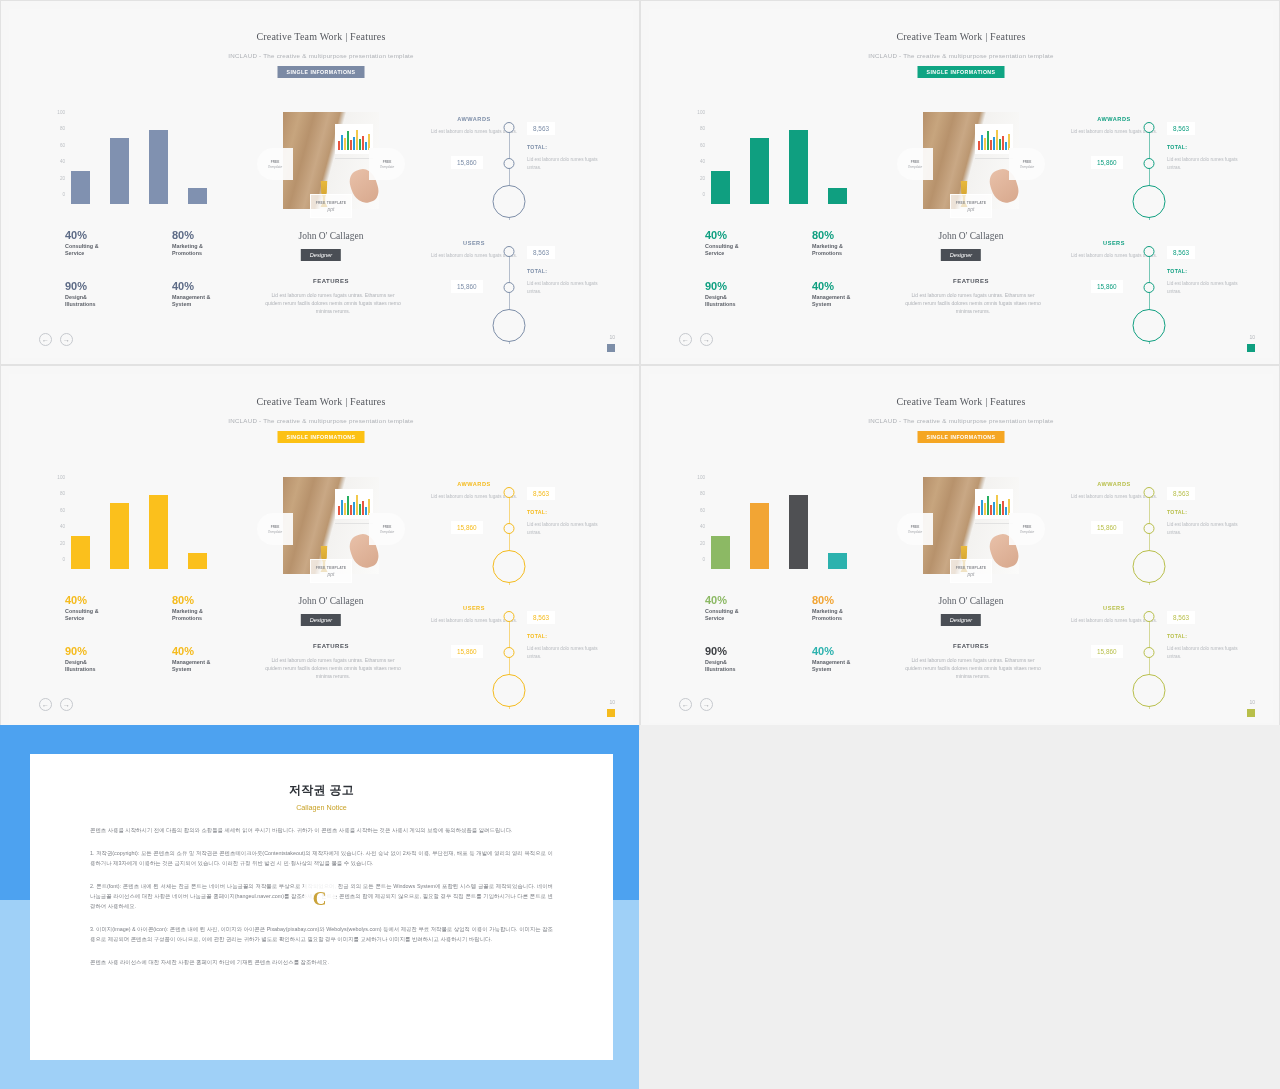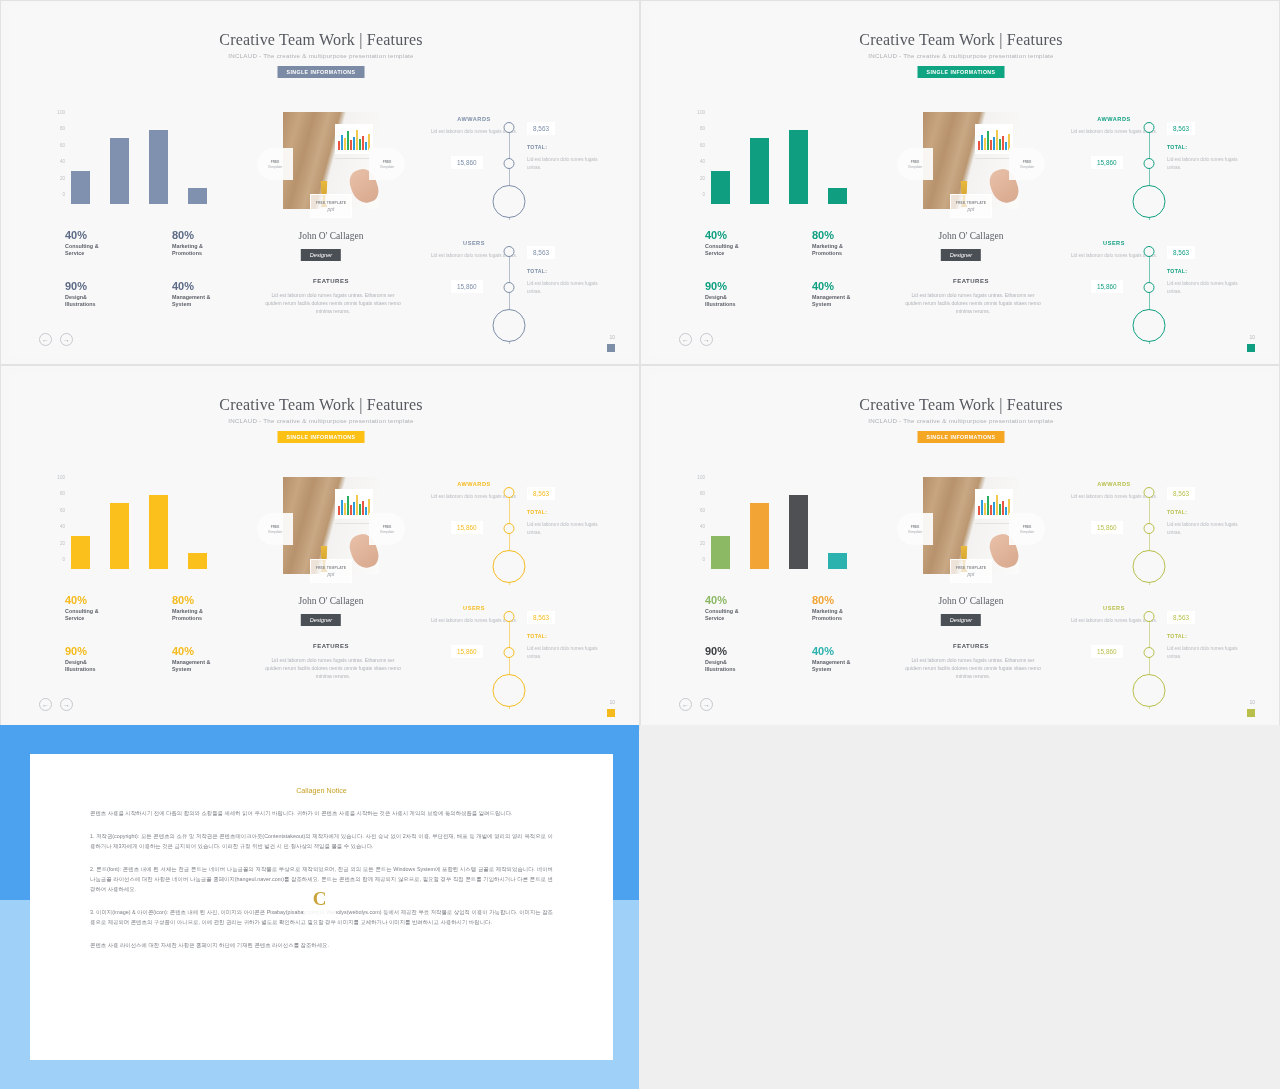--- a/index.html
+++ b/index.html
@@ -32,21 +32,21 @@
     left: 8px; top: 8px;
     width: 624px; height: 349px;
     background: #f8f8f8;
   }
 
   
   .deck-title {
     position: absolute; left: 0; top: 22px; width: 100%;
     text-align: center;
     font-family: "Liberation Serif", serif;
-    font-size: 16px;
+    font-size: 10px;
     color: #55585e;
     letter-spacing: .2px;
   }
   .deck-sub {
     position: absolute; left: 0; top: 43px; width: 100%;
     text-align: center;
     font-size: 6.2px;
     color: #adb0b5;
     letter-spacing: .25px;
   }
@@ -735,20 +735,21 @@
         <div class="nav-btn">→</div>
       </div>
       <div class="pagenum">10</div>
       <div class="pagesq" style="background: rgb(184, 191, 74);"></div>
     </div>
     </div>
 
   <div class="copy-panel">
     <div class="band"></div>
     <div class="copy-sheet">
+      <div class="copy-title">저작권 공고</div>
       <div class="copy-sub">Callagen Notice</div>
       <div class="copy-p">콘텐츠 사용을 시작하시기 전에 다음의 합의와 소항들을 세세히 읽어 주시기 바랍니다. 귀하가 이 콘텐츠 사용을 시작하는 것은 사용시 계약의 보증에 동의하셨음을 알려드립니다.</div>
       <div class="copy-p">1. 저작권(copyright): 모든 콘텐츠의 소유 및 저작권은 콘텐츠테이크아웃(Contentstakeout)의 제작자에게 있습니다. 사전 승낙 없이 2차적 이용, 무단전재, 배포 등 개발에 영리의 영리 목적으로 이용하거나 제3자에게 이용하는 것은 금지되어 있습니다. 이러한 규정 위반 발견 시 민·형사상의 책임을 물을 수 있습니다.</div>
       <div class="copy-p">2. 폰트(font): 콘텐츠 내에 된 서체는 한글 폰트는 네이버 나눔글꼴의 저작물로 무상으로 제작되었으며, 한글 외의 모든 폰트는 Windows System에 포함된 시스템 글꼴로 제작되었습니다. 네이버 나눔글꼴 라이선스에 대한 사항은 네이버 나눔글꼴 홈페이지(hangeul.naver.com)를 참조하세요. 폰트는 콘텐츠의 함께 제공되지 않으므로, 필요할 경우 직접 폰트를 기입하시거나 다른 폰트로 변경하여 사용하세요.</div>
       <div class="copy-p">3. 이미지(image) &amp; 아이콘(icon): 콘텐츠 내에 된 사진, 이미지와 아이콘은 Pixabay(pixabay.com)와 Webolys(webolys.com) 등에서 제공한 무료 저작물로 상업적 이용이 가능합니다. 이미지는 참조용으로 제공되며 콘텐츠의 구성품이 아니므로, 이에 관한 권리는 귀하가 별도로 확인하시고 필요할 경우 이미지를 교체하거나 이미지를 반려하시고 사용하시기 바랍니다.</div>
       <div class="copy-p">콘텐츠 사용 라이선스에 대한 자세한 사항은 홈페이지 하단에 기재된 콘텐츠 라이선스를 참조하세요.</div>
     </div>
     <div class="copy-wm">C</div>
   </div>
 

